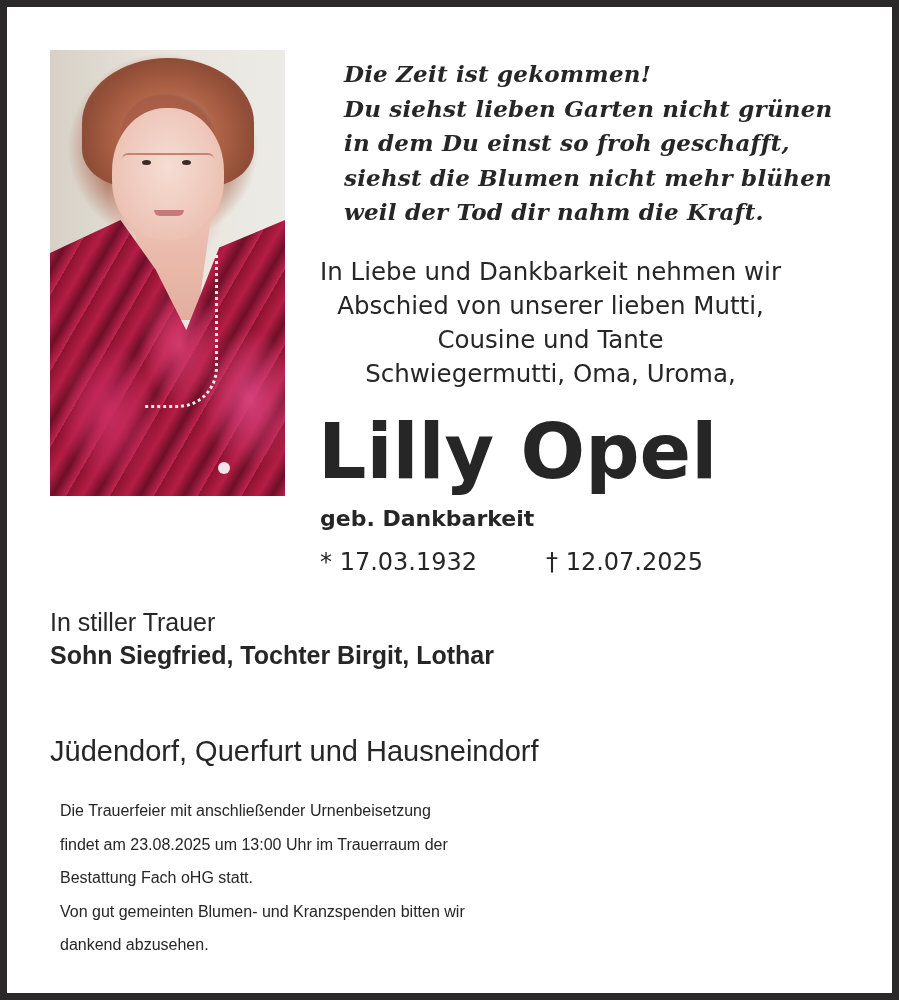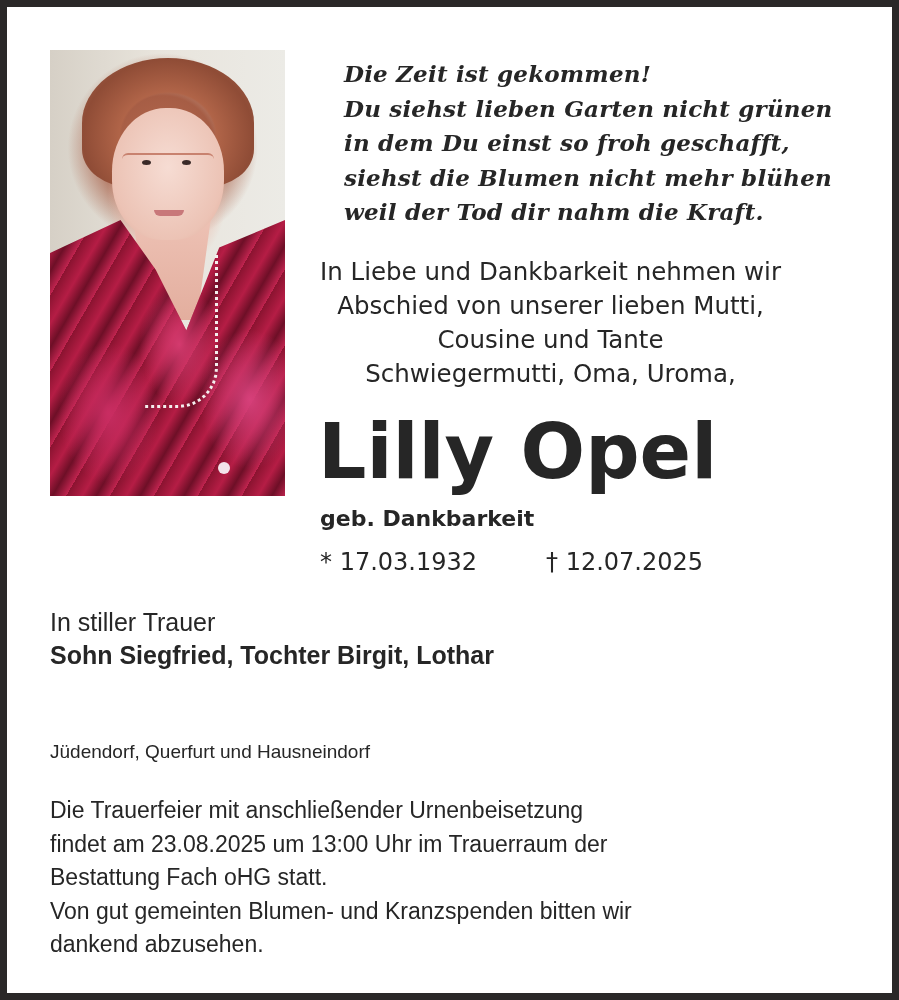--- a/index.html
+++ b/index.html
@@ -83,25 +83,25 @@
     font-family: "DejaVu Sans", sans-serif; font-size: 24px; line-height: 32px; white-space: nowrap;
   }
   .dates .death { position: absolute; left: 226px; top: 0; }
   .mourners {
     position: absolute; left: 43px; top: 599px;
     font-family: "Liberation Sans", sans-serif; font-size: 25px; line-height: 33px; white-space: nowrap;
   }
   .mourners .names { font-weight: bold; text-align: right; }
   .places {
     position: absolute; left: 43px; top: 728px;
-    font-family: "Liberation Sans", sans-serif; font-size: 19px; line-height: 33px; white-space: nowrap;
+    font-family: "Liberation Sans", sans-serif; font-size: 29px; line-height: 33px; white-space: nowrap;
   }
   .service {
-    position: absolute; left: 43px; top: 787px;
-    font-family: "Liberation Sans", sans-serif; font-size: 23px; line-height: 33.5px;
+    position: absolute; left: 53px; top: 787px;
+    font-family: "Liberation Sans", sans-serif; font-size: 16px; line-height: 33.5px;
   }
   .service div { white-space: nowrap; }
 </style>
 </head>
 <body>
 
 <div class="page">
 
   <div class="photo" title="Portrait of Lilly Opel">
     <div class="hair"></div>

